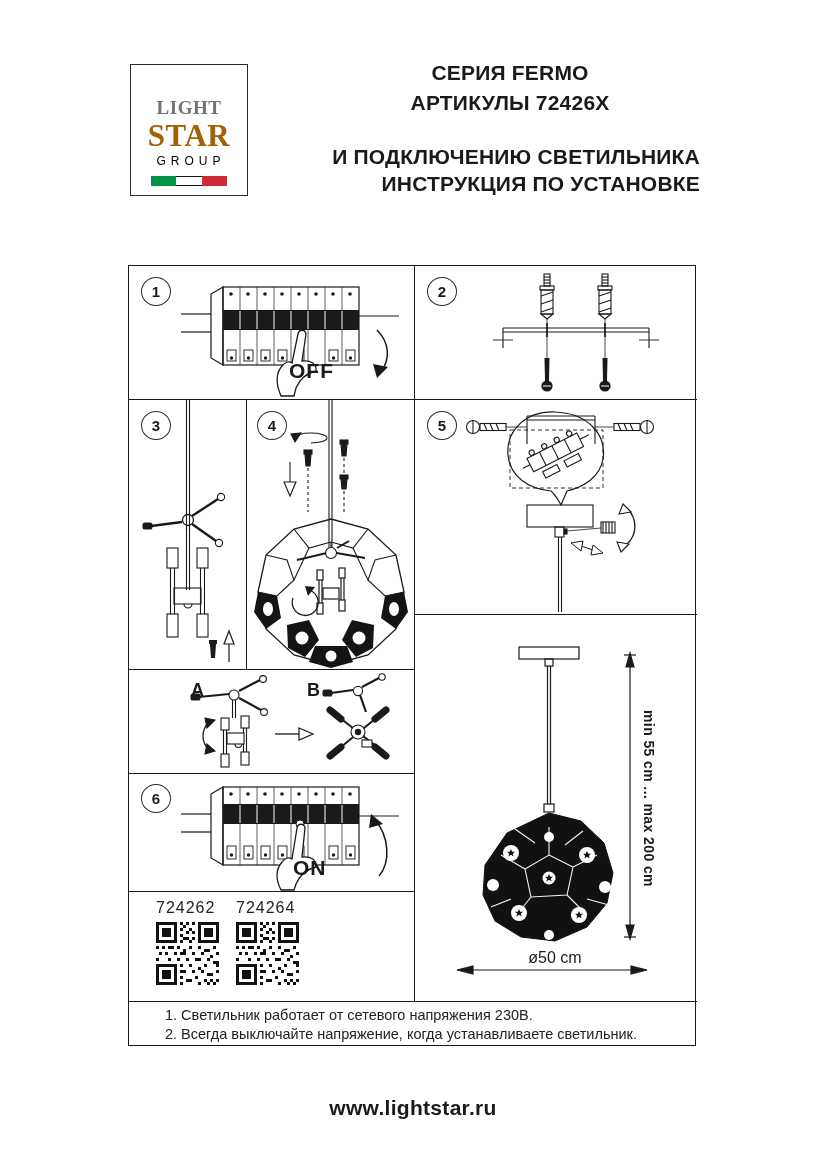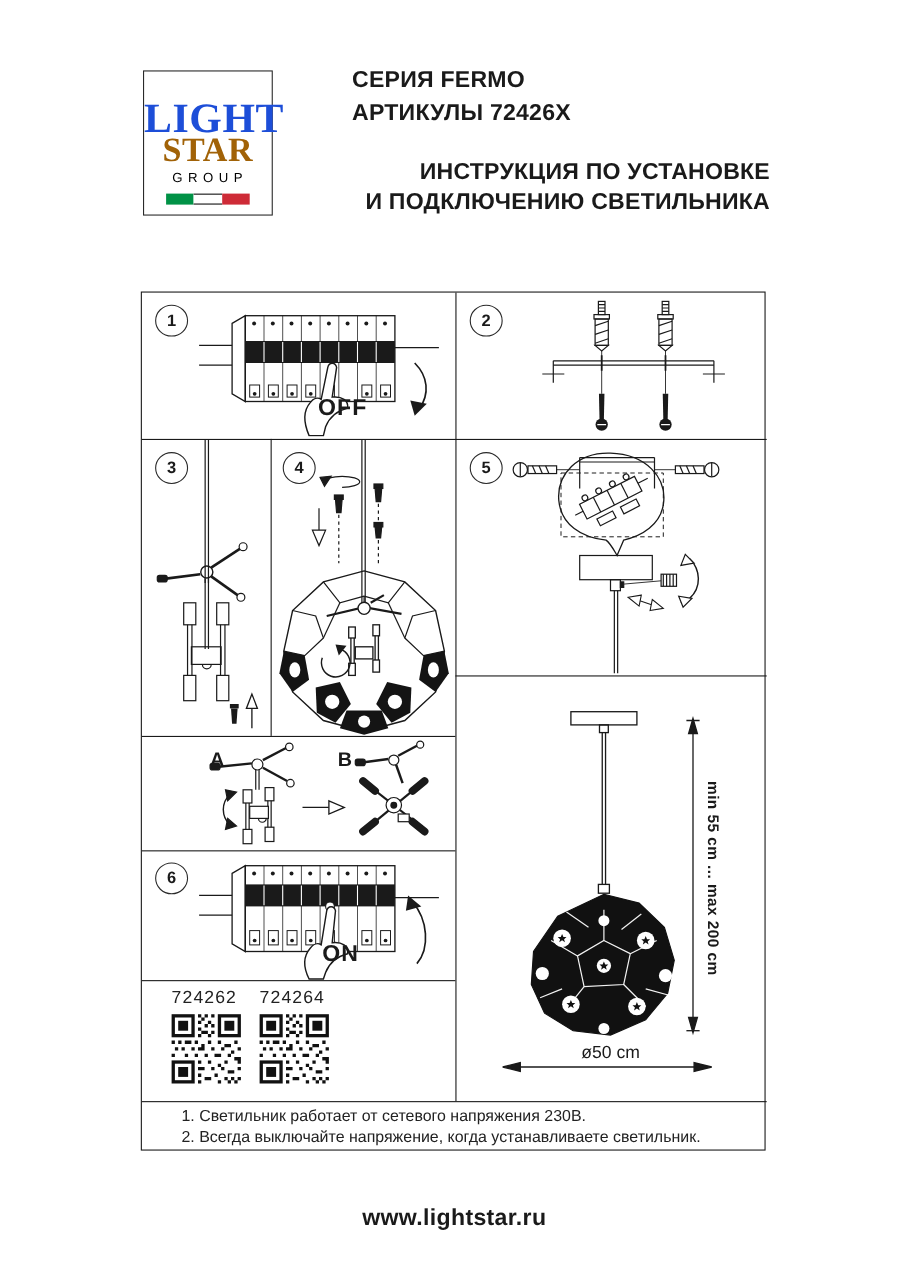--- a/index.html
+++ b/index.html
@@ -9,28 +9,28 @@
     background: #ffffff; color: #1a1a1a;
     font-family: "Liberation Sans", sans-serif; overflow: hidden;
   }
   .abs { position: absolute; }
 
   
   .logo-box {
     left: 130px; top: 64px; width: 118px; height: 132px;
     border: 1.5px solid #2a2a2a; text-align: center; padding-top: 30px;
   }
-  .logo-word1 { font-family: "Liberation Serif", serif; font-weight: bold; font-size: 38px; line-height: 26px; letter-spacing: 0.5px; color: #1d4ed8; }
+  .logo-word1 { font-family: "Liberation Serif", serif; font-weight: bold; font-size: 19px; line-height: 26px; letter-spacing: 0.5px; color: #737373; }
   .logo-word2 { font-family: "Liberation Serif", serif; font-weight: bold; font-size: 31px; line-height: 29px; letter-spacing: 0.5px; color: #a16207; }
   .logo-word3 { font-size: 12px; letter-spacing: 5px; margin-top: 4px; color: #000000; padding-left: 4px; }
   .logo-flag { width: 76px; height: 10px; margin: 8px auto 0; display: flex; }
   .logo-flag span { flex: 1; height: 100%; }
   .flag-mid { border-top: 1.6px solid #111; border-bottom: 1.6px solid #111; background: #fff; }
 
-  .head-right { left: 320px; top: 58px; width: 380px; text-align: left; }
+  .head-right { left: 320px; top: 58px; width: 380px; text-align: center; }
   .head-series { font-weight: bold; font-size: 21px; line-height: 30px; letter-spacing: 0.2px; }
   .head-instruction { left: 300px; top: 143px; width: 400px; text-align: right; font-weight: bold; font-size: 21px; line-height: 27px; letter-spacing: 0.2px; }
 
   
   .grid { left: 128px; top: 265px; width: 568px; height: 781px; border: 1px solid #1a1a1a; }
   .gline { position: absolute; background: #1a1a1a; }
   .panel { position: absolute; }
 
   .step-circle {
     position: absolute; width: 30px; height: 29px; border: 1.4px solid #2a2a2a;
@@ -73,22 +73,22 @@
       <span class="flag-mid"></span>
       <span style="background: rgb(206, 43, 55);"></span>
     </div>
   </div>
 
   <div class="abs head-right">
     <div class="head-series">СЕРИЯ FERMO</div>
     <div class="head-series">АРТИКУЛЫ 72426X</div>
   </div>
   <div class="abs head-instruction">
+    <div>И ПОДКЛЮЧЕНИЮ СВЕТИЛЬНИКА</div>
     <div>ИНСТРУКЦИЯ ПО УСТАНОВКЕ</div>
-    <div>И ПОДКЛЮЧЕНИЮ СВЕТИЛЬНИКА</div>
   </div>
 
   <div class="abs grid">
 
     <div class="gline" style="left:285px;top:0;width:1px;height:735px;"></div>
     <div class="gline" style="left:0;top:133px;width:568px;height:1px;"></div>
     <div class="gline" style="left:117px;top:133px;width:1px;height:270px;"></div>
     <div class="gline" style="left:0;top:403px;width:285px;height:1px;"></div>
     <div class="gline" style="left:0;top:507px;width:285px;height:1px;"></div>
     <div class="gline" style="left:0;top:625px;width:285px;height:1px;"></div>

